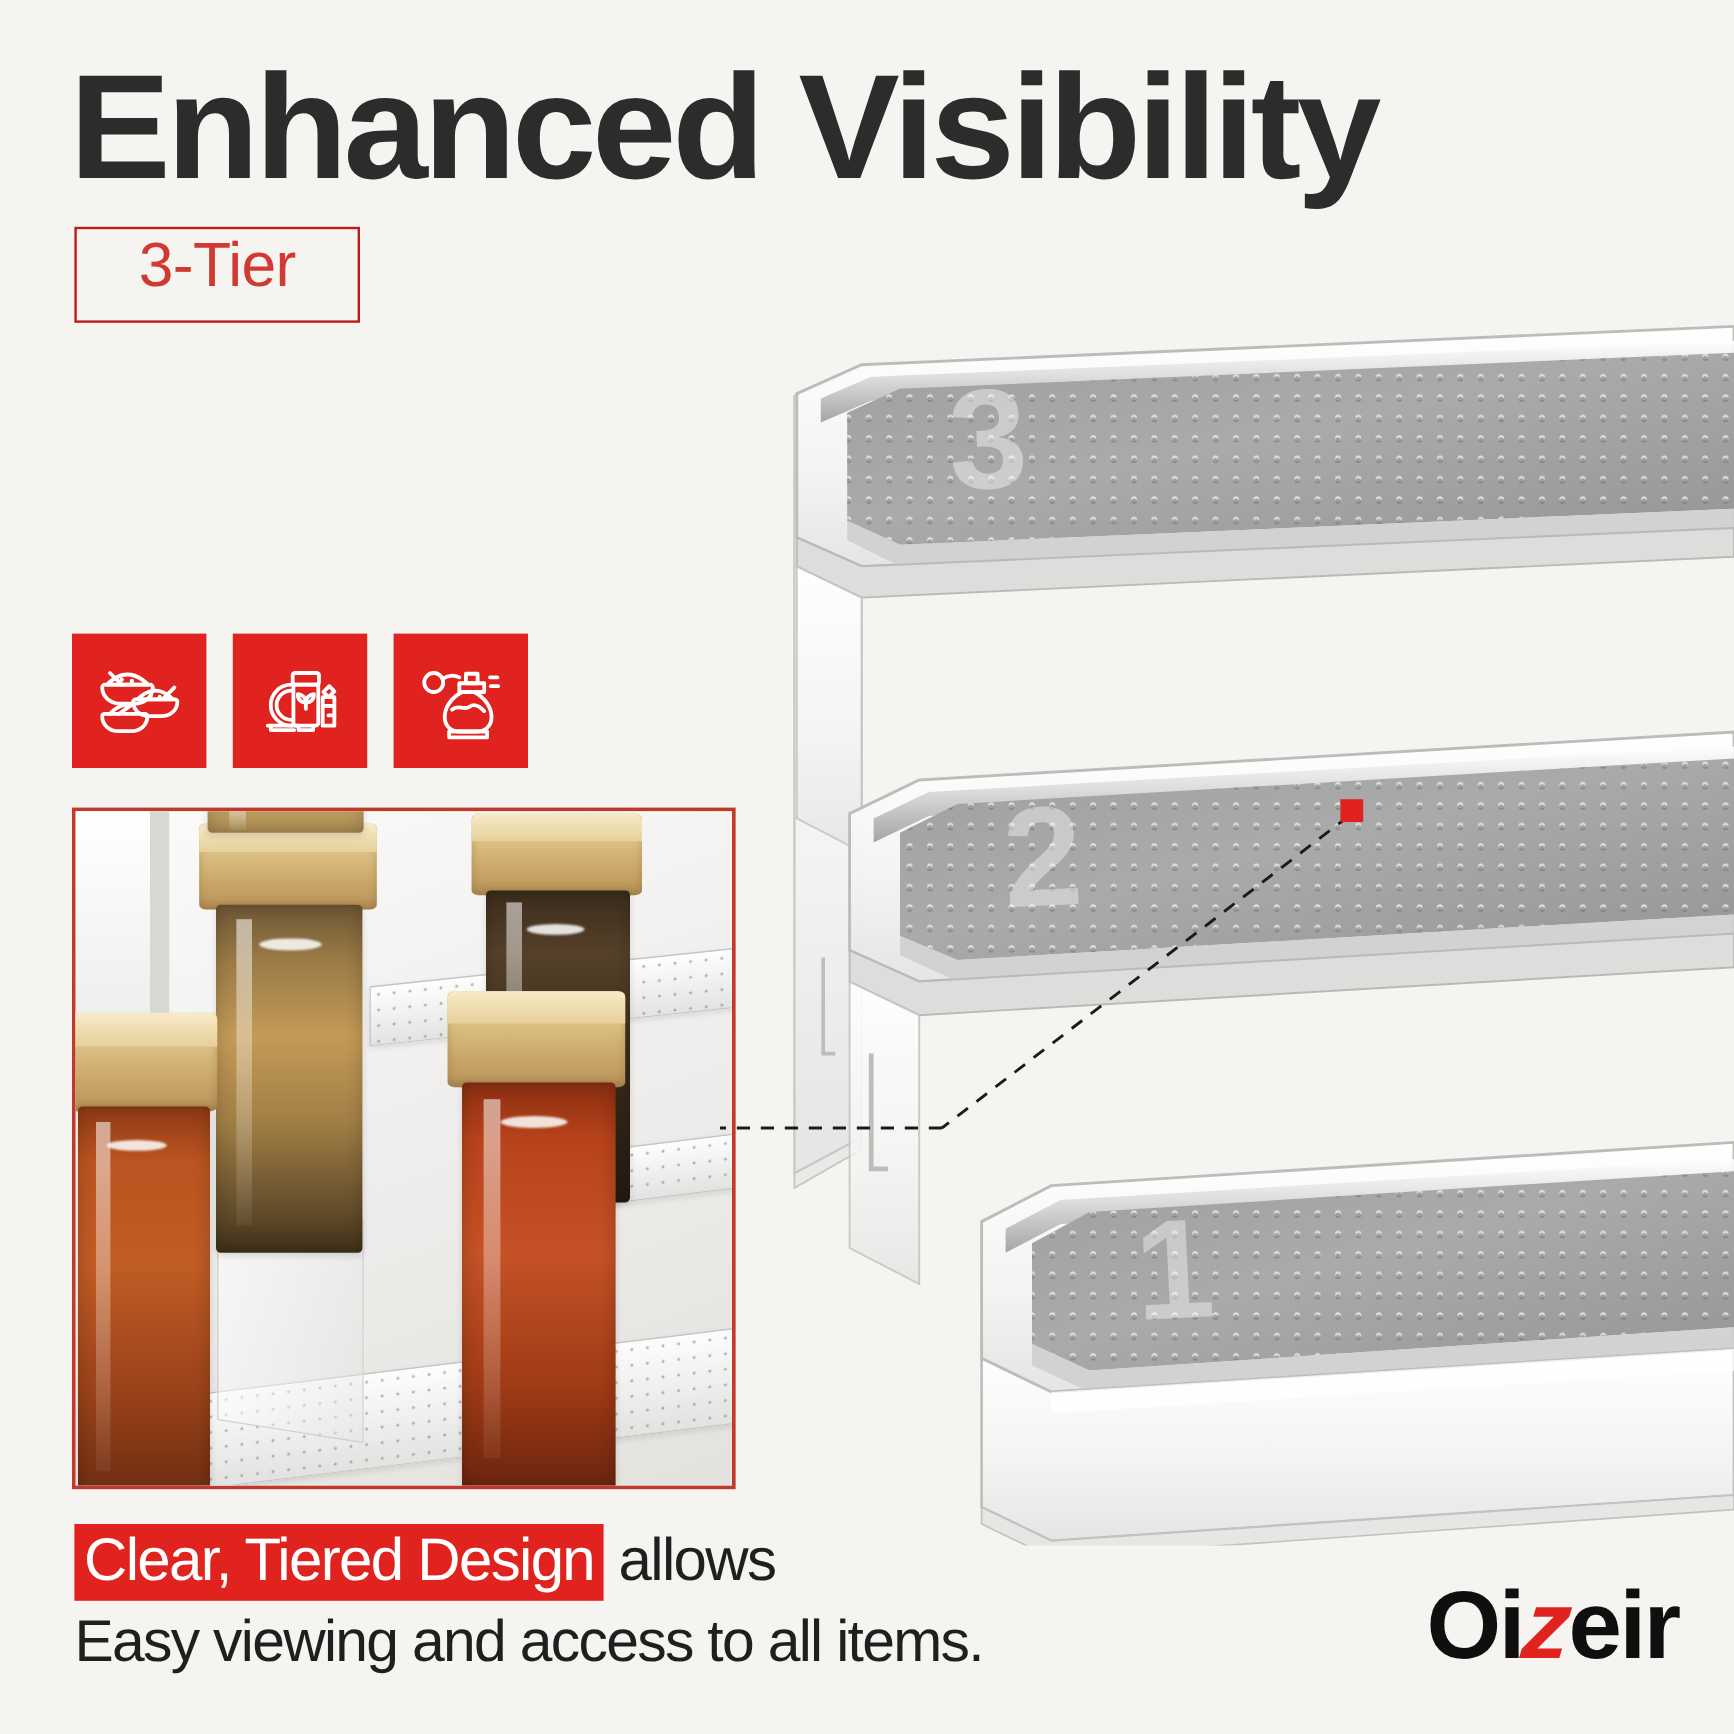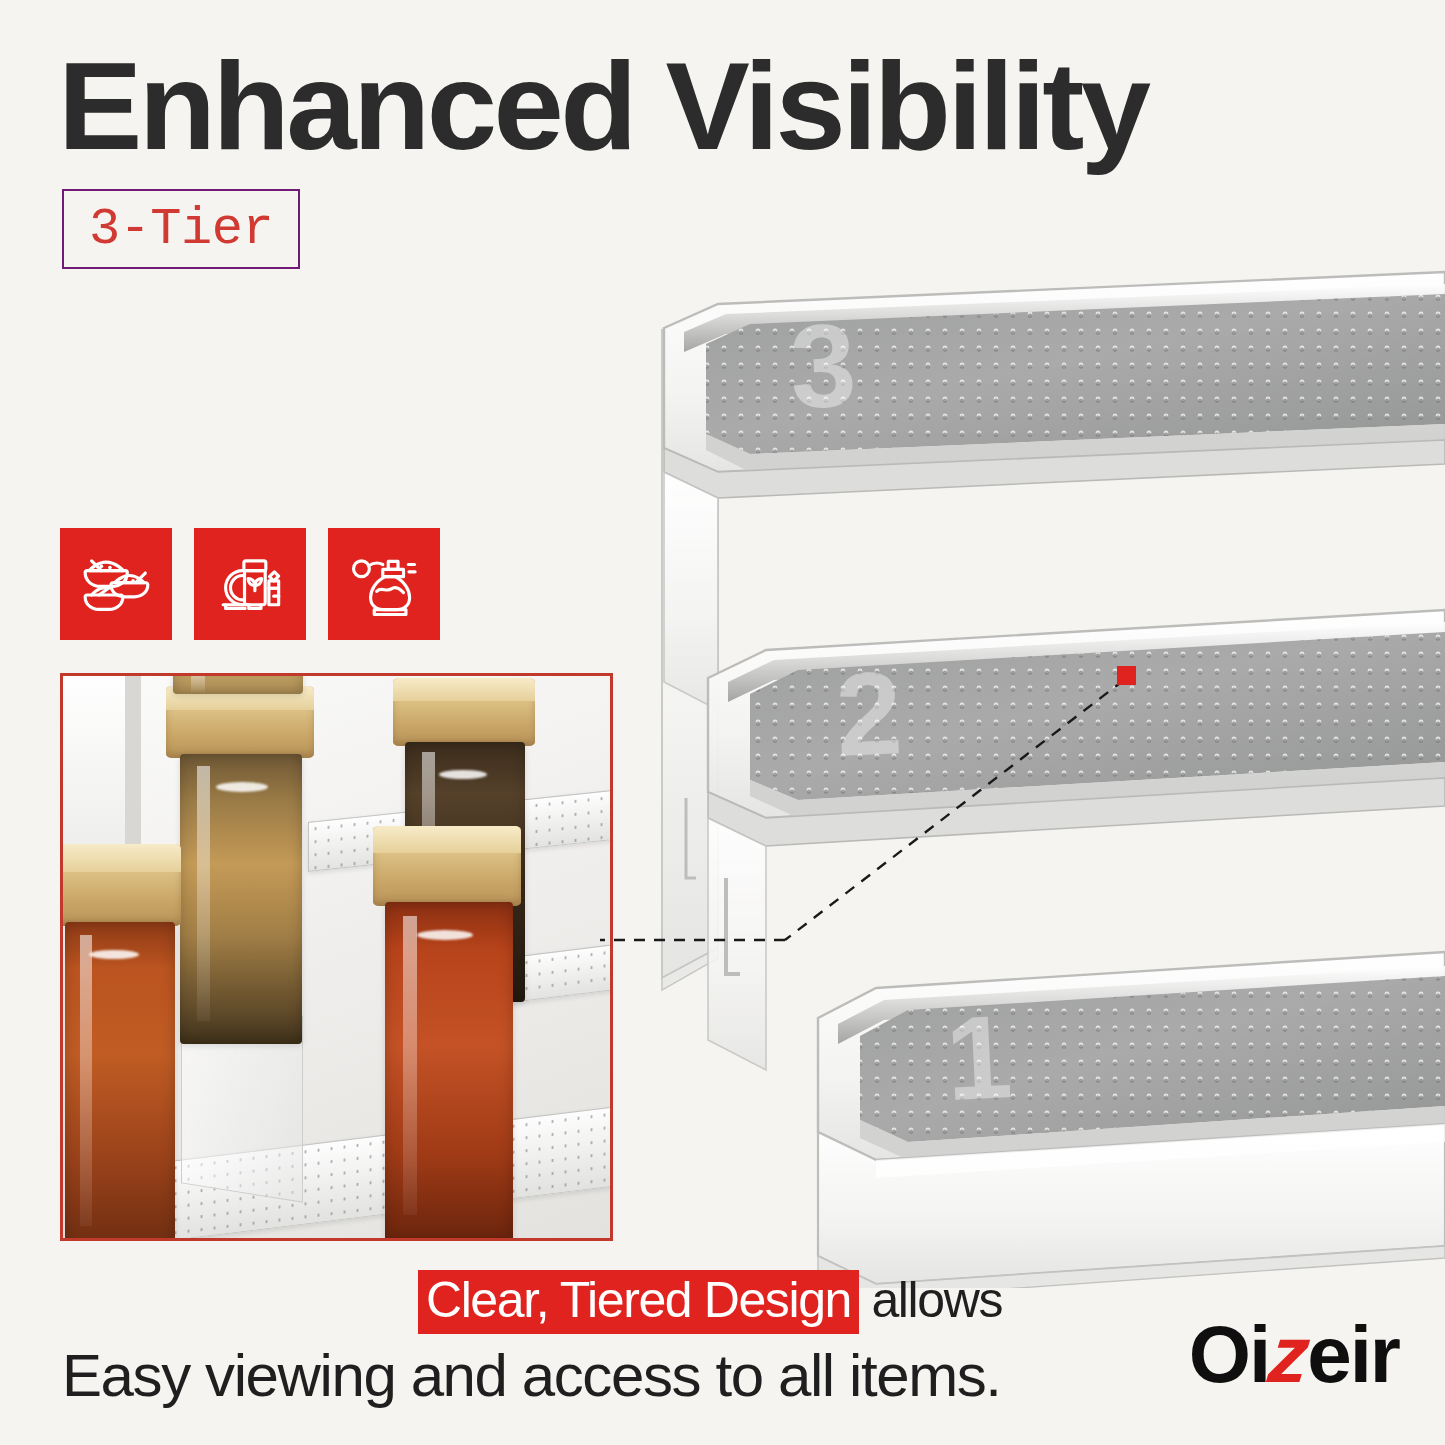--- a/index.html
+++ b/index.html
@@ -21,23 +21,23 @@
     color:#2C2C2C;
     white-space:nowrap;
     transform:scaleX(1.02);
     transform-origin:left top;
   }
 
   
   #tier-badge{
     position:absolute;left:62px;top:189px;
     width:238px;height:80px;
-    border:2px solid #701a75;
+    border:2px solid #b91c1c;
     box-sizing:border-box;
-    display:flex;align-items:center;justify-content:center;font-family:Liberation Mono, monospace;
+    display:flex;align-items:flex-start;justify-content:center;
   }
   #tier-badge .txt{
     font-size:52px;color:#D03A32;letter-spacing:-0.5px;
     font-weight:normal;
   }
 
   
   #lead-copy{
     position:absolute;left:60px;top:326px;width:560px;
     font-size:48px;line-height:1.25;color:#1F1F1F;
@@ -95,23 +95,23 @@
 
   
   #hero-product{position:absolute;left:600px;top:258px;width:845px;height:1030px;}
   #hero-product svg{display:block;}
 
   
   #callout{position:absolute;left:590px;top:640px;width:600px;height:340px;pointer-events:none;}
 
   
   #bottom-copy{position:absolute;left:62px;top:1272px;width:940px;}
-  #bottom-copy .line1{font-size:50px;line-height:1.14;letter-spacing:-1.4px;color:#1F1F1F;white-space:nowrap;text-align:right;}
+  #bottom-copy .line1{font-size:50px;line-height:1.14;letter-spacing:-1.4px;color:#1F1F1F;white-space:nowrap;}
   #bottom-copy .hl{background:#E0231F;color:#FFFFFF;padding:2px 8px 6px 8px;}
-  #bottom-copy .line2{font-size:60px;line-height:1.3;letter-spacing:-1.4px;color:#1F1F1F;margin-top:8px;white-space:nowrap;}
+  #bottom-copy .line2{font-size:49px;line-height:1.3;letter-spacing:-1.4px;color:#1F1F1F;margin-top:8px;white-space:nowrap;}
 
   
   #brand-logo{
     position:absolute;right:46px;bottom:50px;
     font-size:80px;font-weight:bold;letter-spacing:-2px;color:#100F0F;
     line-height:1;
   }
   #brand-logo .z{color:#E0231F;font-style:italic;display:inline-block;transform:skewX(-6deg);}
 </style>
 </head>

